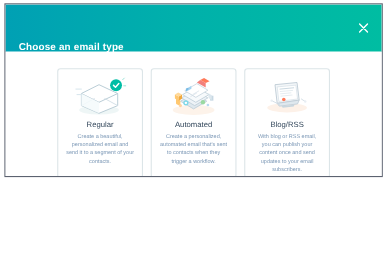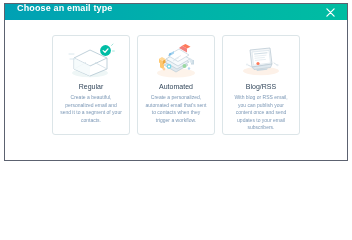--- a/index.html
+++ b/index.html
@@ -24,24 +24,24 @@
     height: 158px;
     box-sizing: border-box;
     border: 1px solid #5c6270;
     background: #ffffff;
     overflow: hidden;
   }
 
   
   #modal-header {
     position: relative;
-    height: 16px;
+    height: 43px;
     background: linear-gradient(90deg, #00a0b4 0%, #00b0ab 45%, #00bda2 100%);
     display: flex;
-    align-items: flex-start;
+    align-items: flex-end;
     padding: 0 10px 0 12px;
   }
   #modal-title {
     color: #ffffff;
     font-size: 9px;
     font-weight: bold;
     letter-spacing: 0.15px;
     line-height: 1;
     white-space: nowrap;
   }

